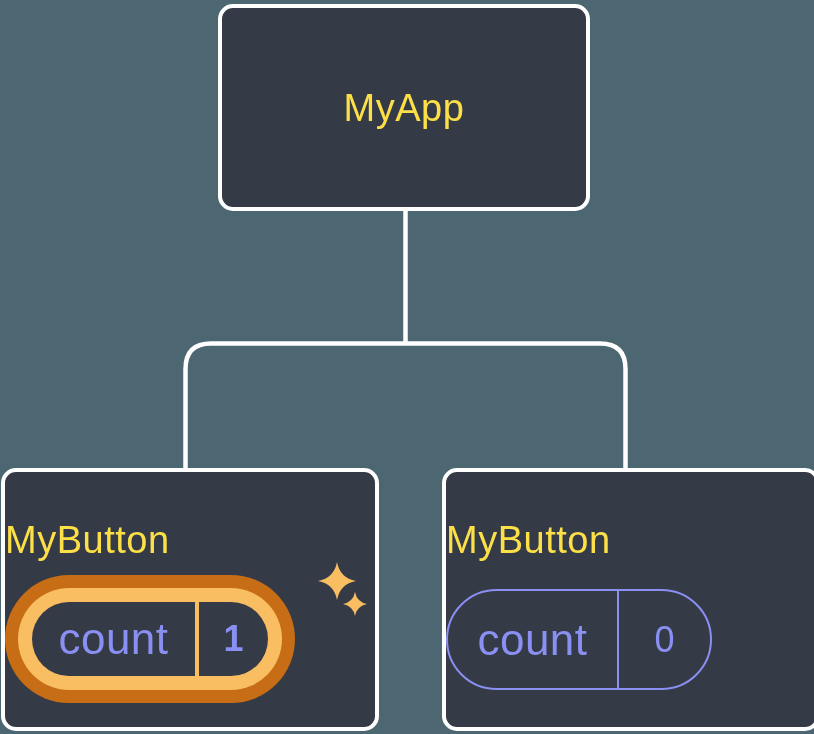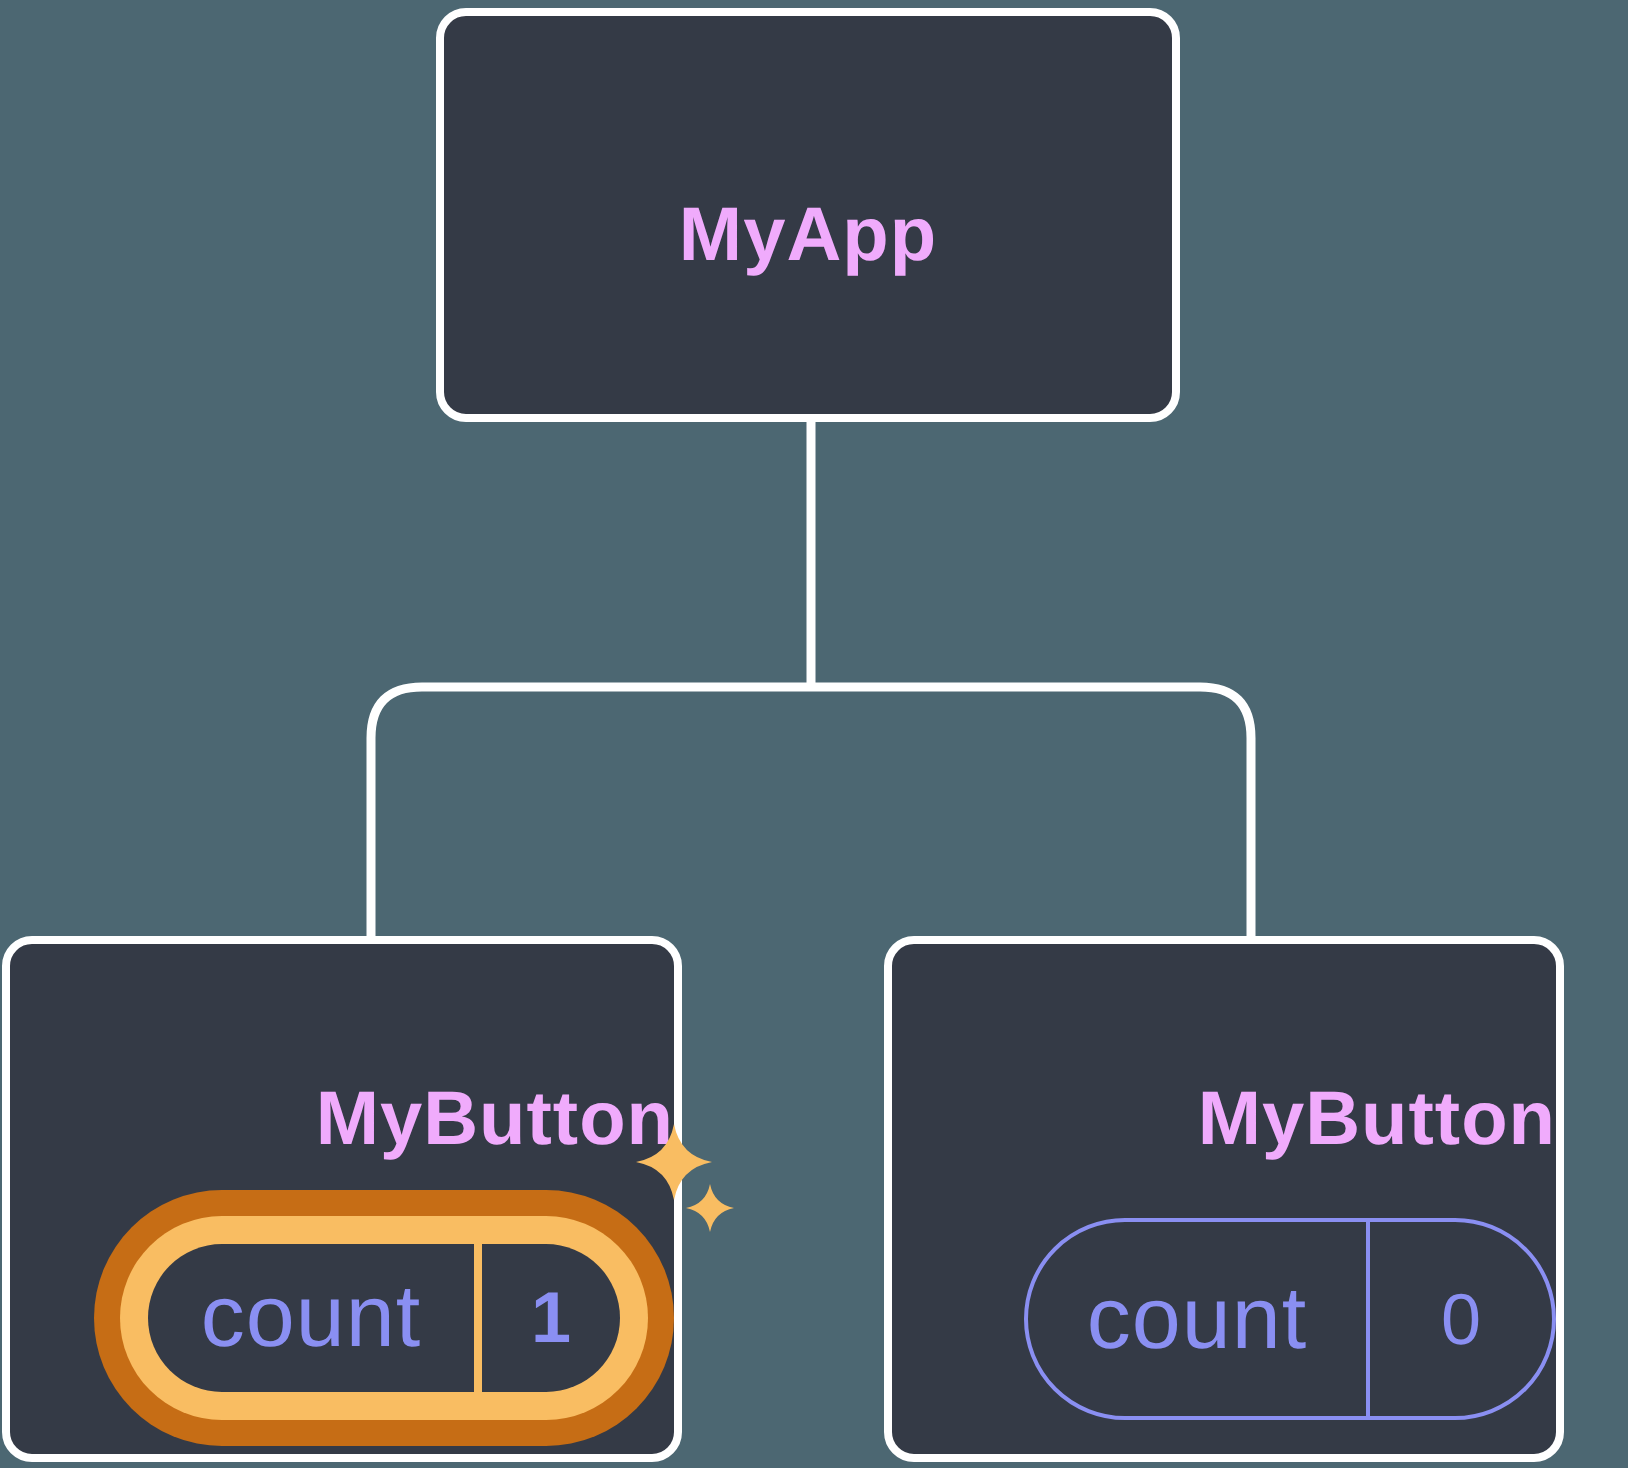--- a/index.html
+++ b/index.html
@@ -31,37 +31,36 @@
   .node-root {
     left: 218px; top: 4px;
     width: 372px; height: 207px;
     display: flex;
     align-items: center;
     justify-content: center;
   }
 
   .node-child {
     top: 468px;
-    width: 340px; height: 263px;
+    width: 378px; height: 263px;
     display: flex;
     flex-direction: column;
-    align-items: flex-end;
+    align-items: flex-start;
     padding-top: 43px;
   }
   .node-child-left  { left: 1px; }
   .node-child-right { left: 442px; }
 
   .node-title {
-    color: #f0abfc;
+    color: #fde047;
     font-size: 38px;
-    font-weight: 700;
+    font-weight: 400;
     line-height: 50px;
     letter-spacing: 0.5px;
     white-space: nowrap;
-    margin-top: 20px;
   }
 
   
   .pill-highlight {
     margin-top: 10px;
     width: 290px; height: 128px;
     border-radius: 64px;
     background: #c66d15;
     padding: 13px;
   }

